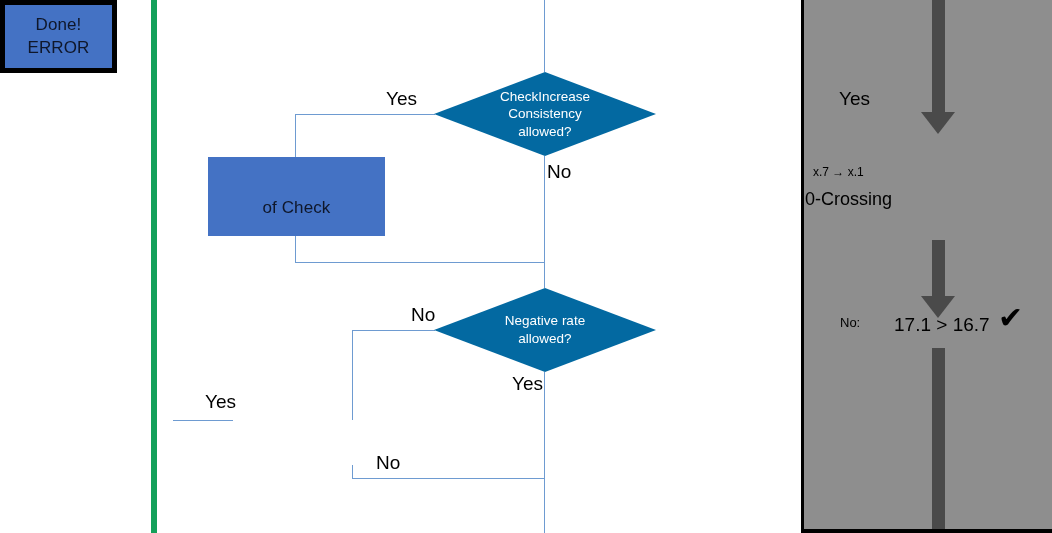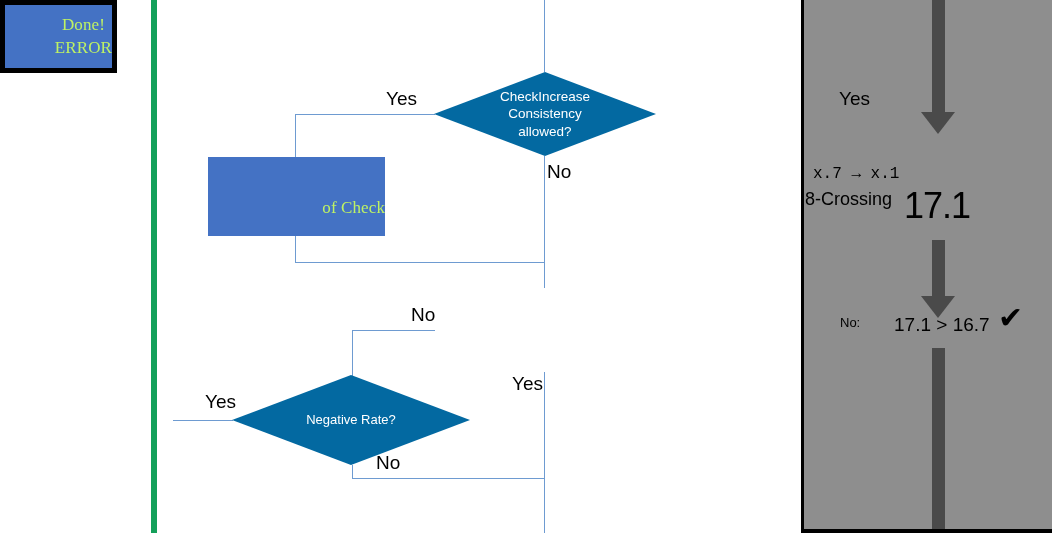--- a/index.html
+++ b/index.html
@@ -35,27 +35,26 @@
     background: #6E9BD1;
   }
   .conn-h { height: 1px; }
   .conn-v { width: 1px; }
 
   
   .proc-box {
     background: #4472C4;
     display: flex;
     align-items: center;
-    justify-content: flex-end;
+    justify-content: center;
     text-align: center;
-    color: #bef264;
+    color: #0f172a;
     font-size: 17px;
     line-height: 1.32;
     letter-spacing: .1px;
-    font-family: Liberation Serif, serif;
   }
   #check-consistency-box {
     left: 208px;
     top: 157px;
     width: 177px;
     height: 79px;
   }
   #done-error-box {
     left: 66px;
     top: 386px;
@@ -133,21 +132,21 @@
     border-left: 17px solid transparent;
     border-right: 17px solid transparent;
     border-top: 22px solid #4A4A4A;
   }
   .panel-text {
     position: absolute;
     color: #000000;
     white-space: nowrap;
   }
   #panel-yes { left: 35px; top: 88px; font-size: 19px; }
-  #panel-row1-label { left: 9px; top: 165px; font-size: 16px; font-family: Liberation Mono, monospace; }
+  #panel-row1-label { left: 9px; top: 165px; font-size: 12px; }
   #panel-row2-label { left: 1px; top: 189px; font-size: 18px; }
   #panel-value1 {
     left: 100px; top: 150px;
     font-size: 36px;
     letter-spacing: -1px;
   }
   #panel-value1 .struck { text-decoration: line-through; text-decoration-thickness: 2px; }
   #panel-value2 {
     left: 100px; top: 185px;
     font-size: 36px;
@@ -203,26 +202,27 @@
   </div>
 
   <div class="diamond" id="check-increase-diamond">
     <div class="diamond-label">
       <span>CheckIncrease</span><br>
       <span>Consistency</span><br>
       <span>allowed?</span>
     </div>
   </div>
 
-
-  <div class="diamond" id="negative-rate-diamond">
+  <div class="diamond" id="negative-rate-allowed-diamond">
     <div class="diamond-label">
-      <span>Negative Rate?</span>
-    </div>
-  </div>
+      <span>Negative rate</span><br>
+      <span>allowed?</span>
+    </div>
+  </div>
+
 
   <div class="abs branch-label" style="left:386px; top:88px;">Yes</div>
 
   <div class="abs branch-label" style="left:547px; top:161px;">No</div>
 
   <div class="abs branch-label" style="left:411px; top:304px;">No</div>
 
   <div class="abs branch-label" style="left:512px; top:373px;">Yes</div>
 
   <div class="abs branch-label" style="left:205px; top:391px;">Yes</div>
@@ -236,24 +236,23 @@
 
     <div class="gray-arrow-shaft" style="top:240px; height:58px;"></div>
     <div class="gray-arrow-head" style="top:296px;"></div>
 
     <div class="gray-arrow-shaft" style="top:348px; height:185px;"></div>
 
     <div class="panel-text" id="panel-yes">Yes</div>
 
     <div class="panel-text" id="panel-row1-label">x.7 → x.1</div>
 
-    <div class="panel-text" id="panel-row2-label">8-Crossing</div>
-
-
-    <div class="panel-text" id="panel-value2">17.1</div>
+    <div class="panel-text" id="panel-row2-label">0-Crossing</div>
+
+
 
     <div class="panel-text" id="panel-no-label">No:</div>
 
     <div class="panel-text" id="panel-compare">17.1 &gt; 16.7</div>
 
     <div class="panel-text" id="panel-check">✔</div>
   </div>
 
 </div>
 

